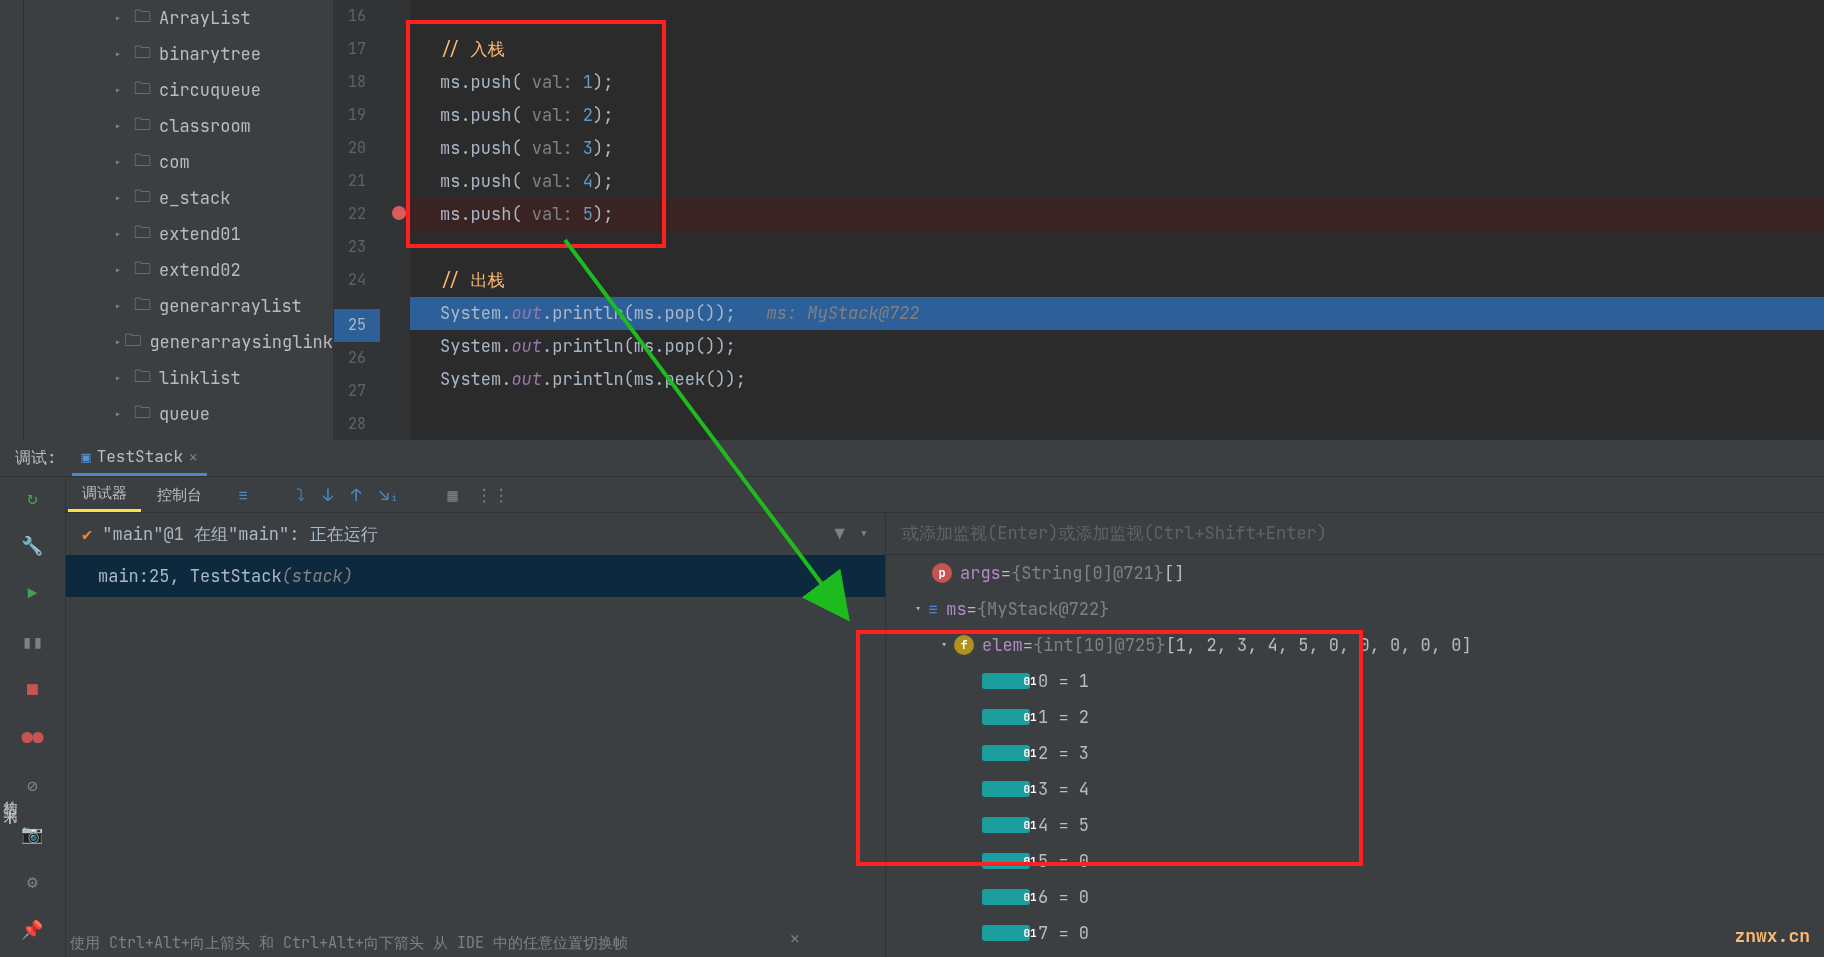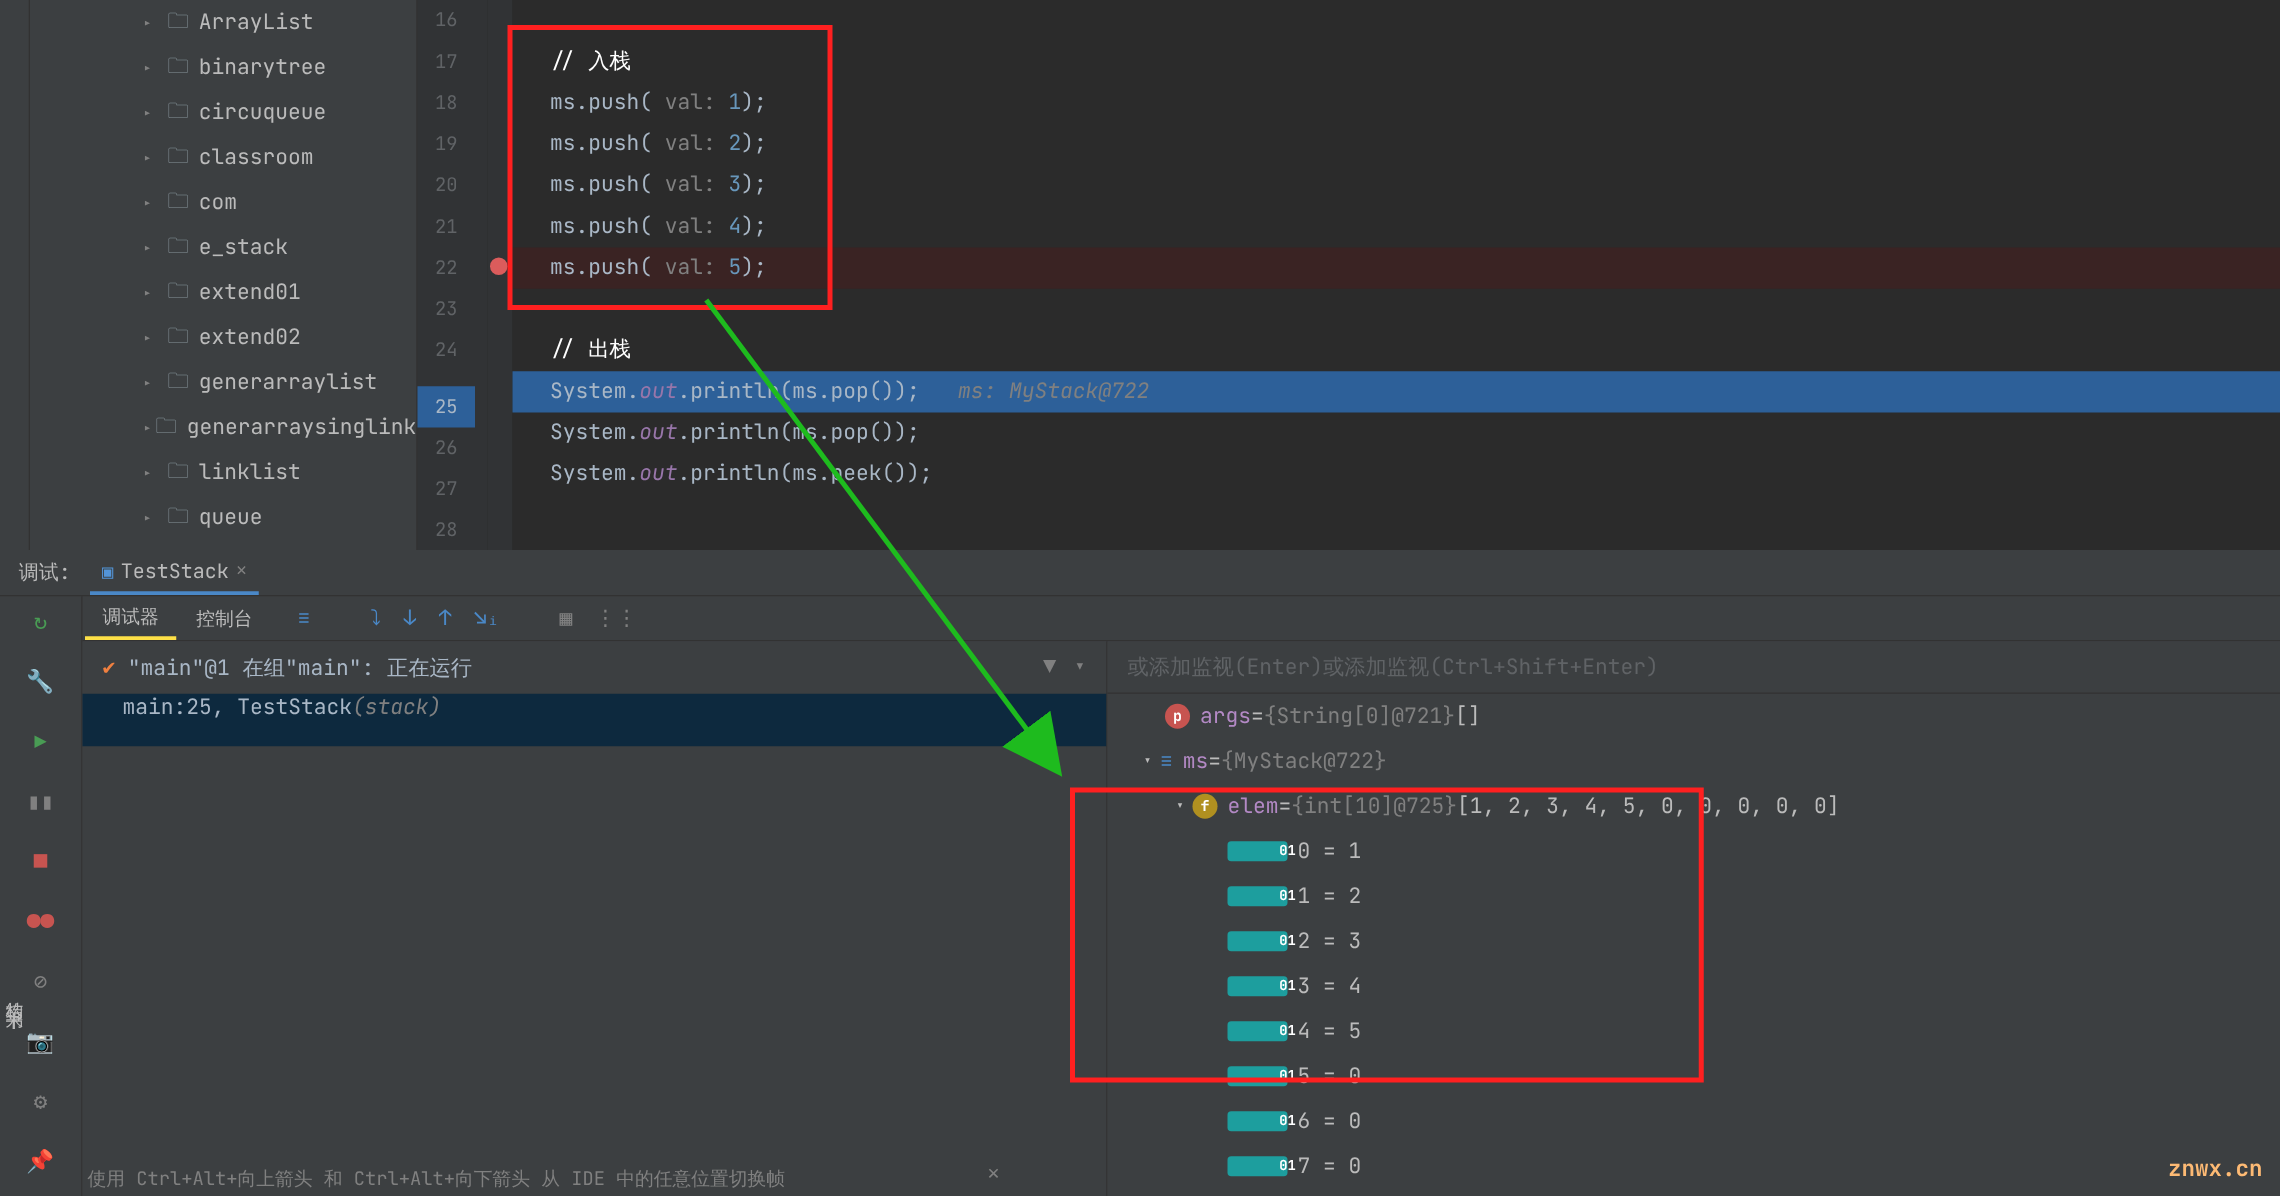--- a/index.html
+++ b/index.html
@@ -83,21 +83,21 @@
   position: relative;
 }
 .code-line {
   height: 33px;
   line-height: 33px;
   padding-left: 30px;
   white-space: pre;
 }
 .code-line.bpline { background: #3a2323; }
 .code-line.execline { background: #2d6099; }
-.c-comment { color: #ffffff; }
+.c-comment { color: #fdba74; }
 .c-kw { font-style: italic; color: #9876aa; }
 .c-param { color: #808080; }
 .c-num { color: #6897bb; }
 .c-hint { font-style: italic; color: #808080; }
 .red-box {
   position: absolute;
   border: 4px solid #ff2020;
   pointer-events: none;
 }
 
@@ -204,21 +204,21 @@
 }
 .thread-left {
   display: flex;
   align-items: center;
   gap: 10px;
 }
 .check { color: #f08040; }
 .frame-row {
   height: 42px;
   display: flex;
-  align-items: flex-start;
+  align-items: center;
   padding-left: 32px;
   font-size: 17px;
   background: #0d293e;
 }
 .frame-dim { font-style: italic; color: #808080; }
 
 .vars-col {
   flex: 1;
   background: #3c3f41;
 }

